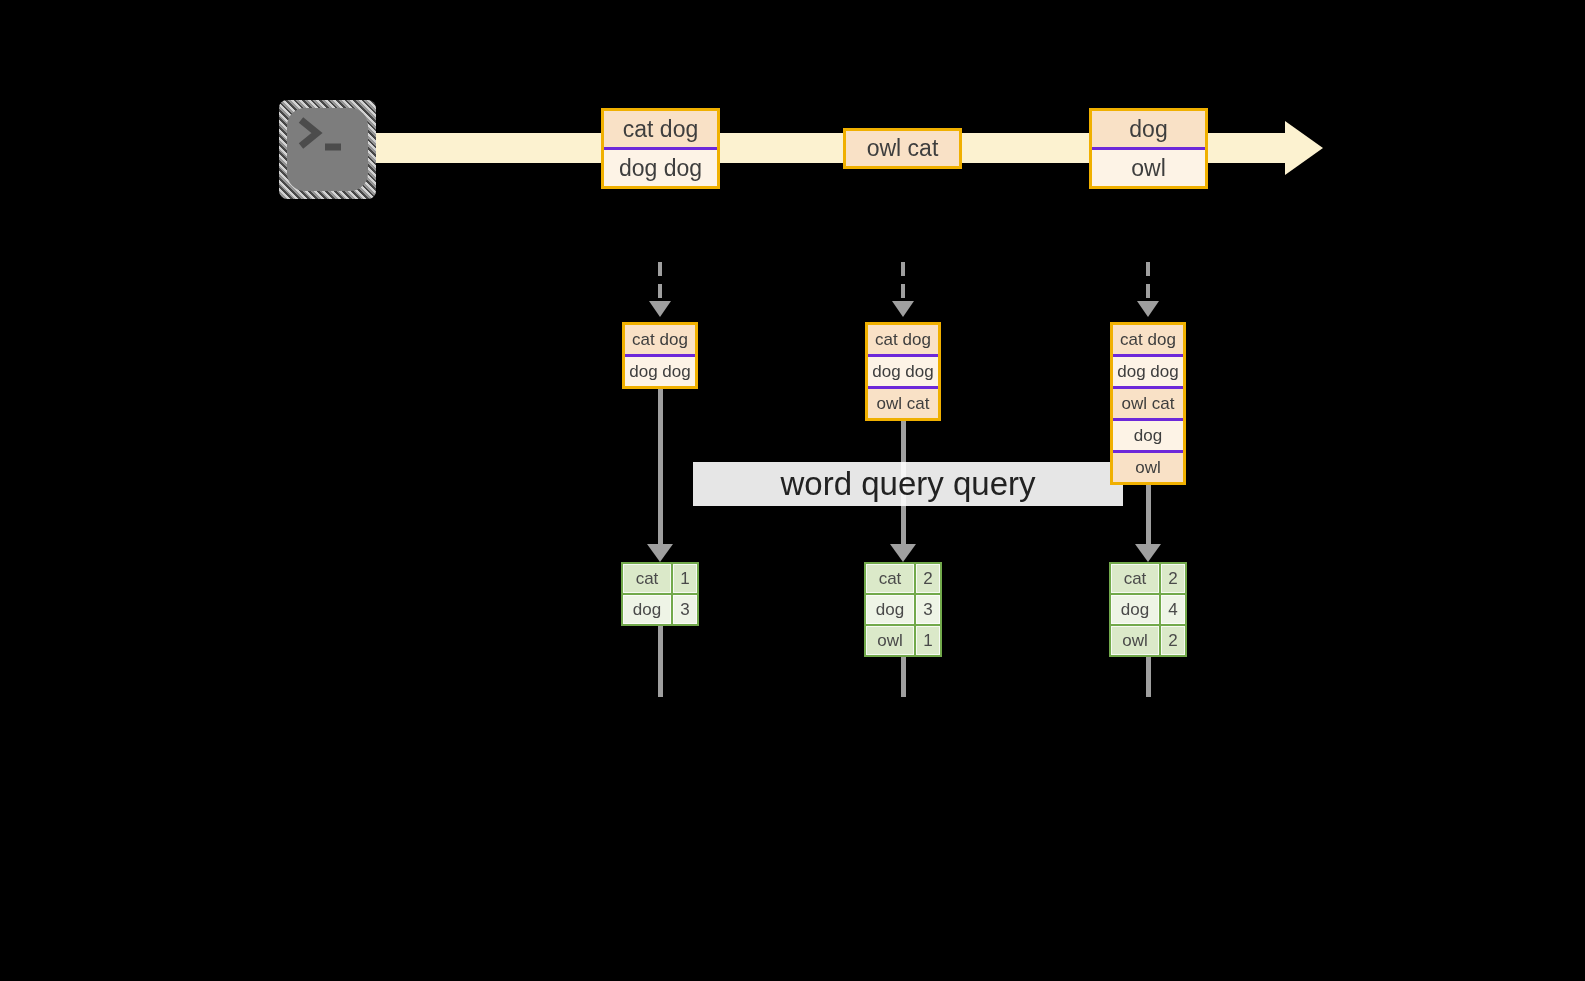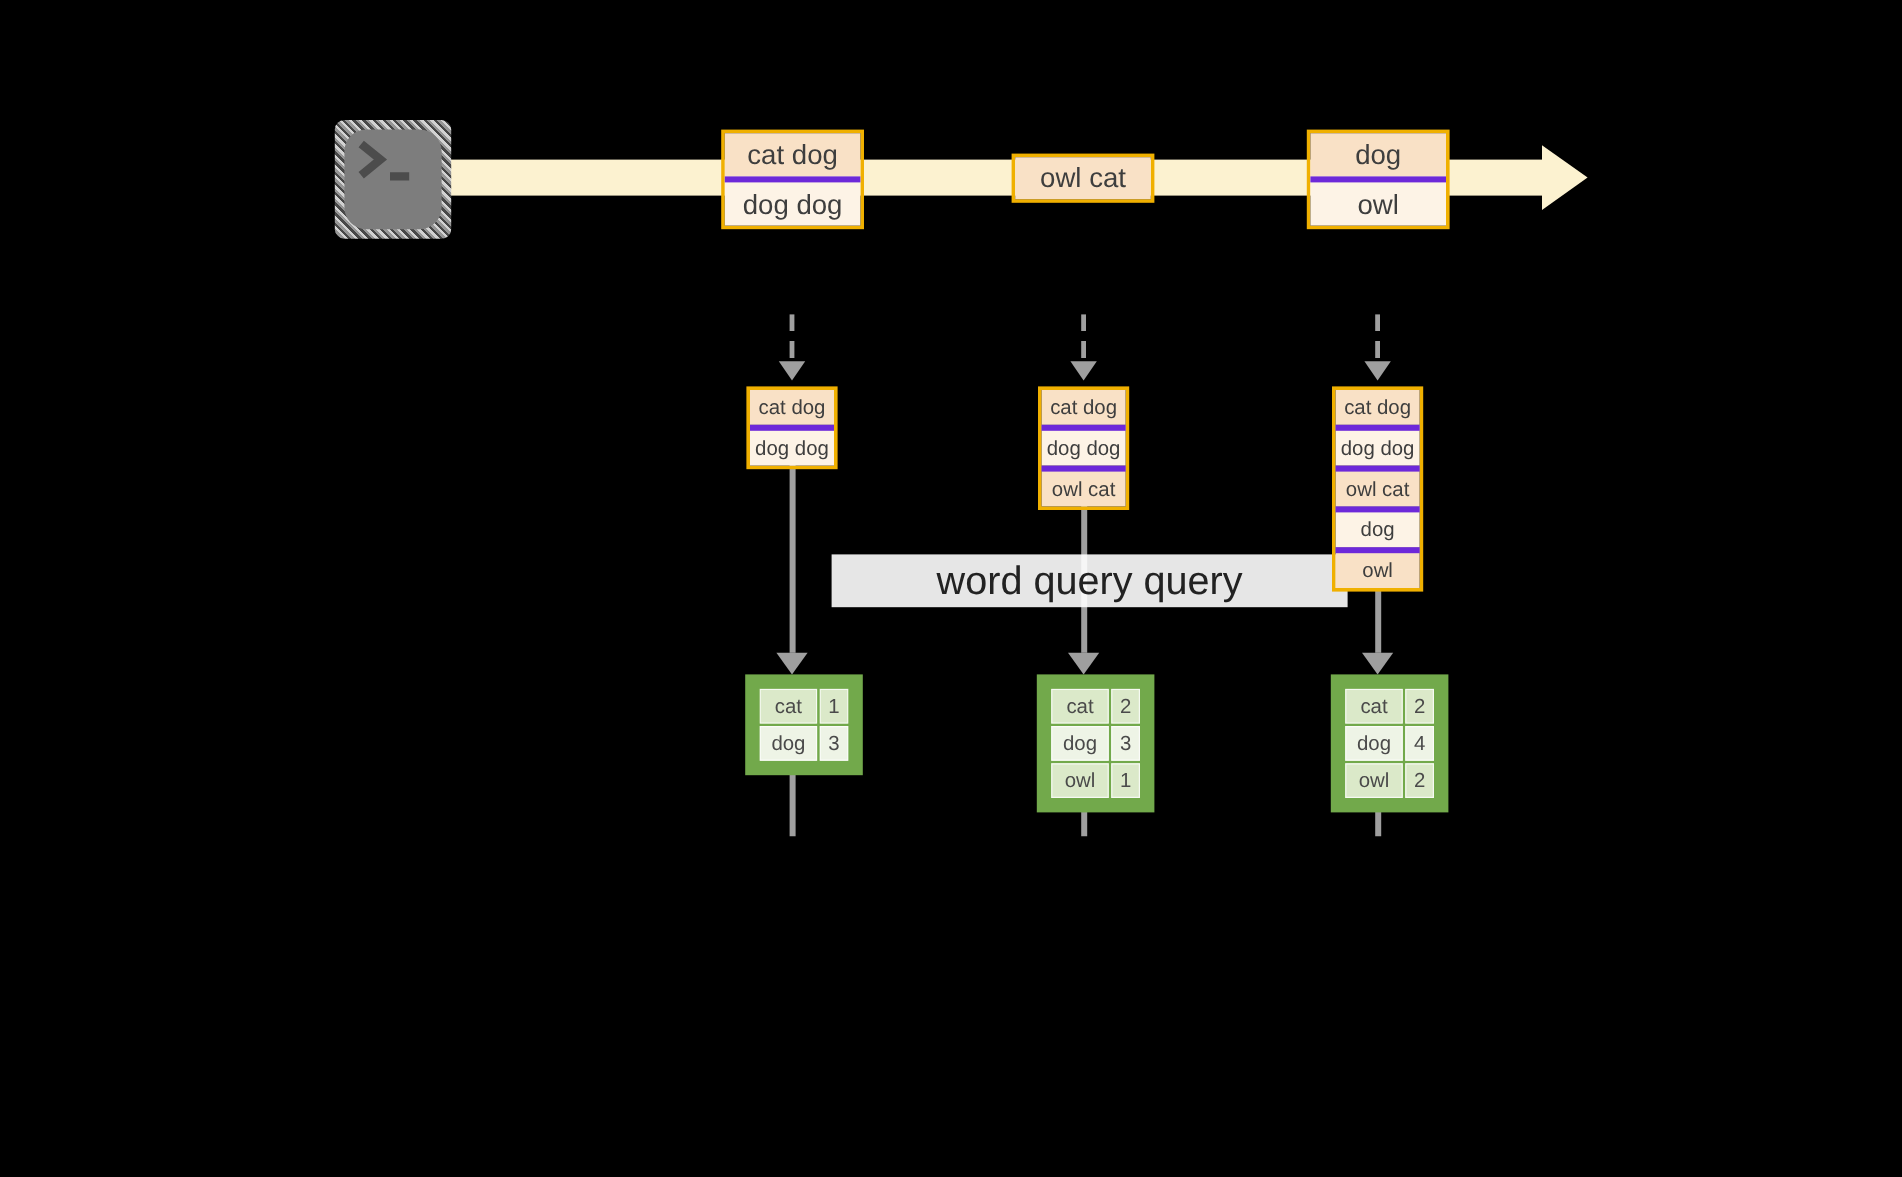--- a/index.html
+++ b/index.html
@@ -5,29 +5,29 @@
   html,body{margin:0;padding:0;background:#000;}
   .canvas{position:relative;width:1585px;height:697px;background:#000;overflow:hidden;
           font-family:"Liberation Sans", sans-serif;}
   
   .band{position:absolute;left:370px;top:133px;width:917px;height:30px;background:#fcf2d0;}
   .band-head{position:absolute;left:1285px;top:121px;width:0;height:0;
              border-top:27px solid transparent;border-bottom:27px solid transparent;
              border-left:38px solid #fcf2d0;}
   
   .ostack{position:absolute;border:3px solid #f0b000;z-index:3;}
-  .ostack .orow{border-top:5px solid #6d28d9;display:flex;align-items:center;justify-content:center;
+  .ostack .orow{border-top:3px solid #6d28d9;display:flex;align-items:center;justify-content:center;
                 color:#3e3e3e;}
   .ostack .orow:first-child{border-top:none;}
   .stream-row{height:36px;font-size:23px;width:113px;}
   .batch-row{height:29px;font-size:17px;width:70px;}
   .fill-a{background:#f9e1c6;}
   .fill-b{background:#fdf3e6;}
   
-  .gtable{position:absolute;background:#72a94b;padding:12px;display:grid;
+  .gtable{position:absolute;background:#72a94b;padding:2px;display:grid;
           grid-template-columns:48px 24px;gap:2px;z-index:3;}
   .gcell{height:29px;display:flex;align-items:center;justify-content:center;font-size:17px;
          color:#4a4a4a;box-shadow:inset 0 0 0 1px rgba(255,255,255,.75);}
   .gfill-a{background:#dbe9c9;}
   .gfill-b{background:#eef4e6;}
   
   .vline{position:absolute;width:5px;background:#9f9f9f;z-index:1;}
   .vdash{position:absolute;width:4px;z-index:1;
          background:repeating-linear-gradient(180deg,#9f9f9f 0 14px,transparent 14px 22px);}
   .head-down{position:absolute;width:0;height:0;z-index:1;

